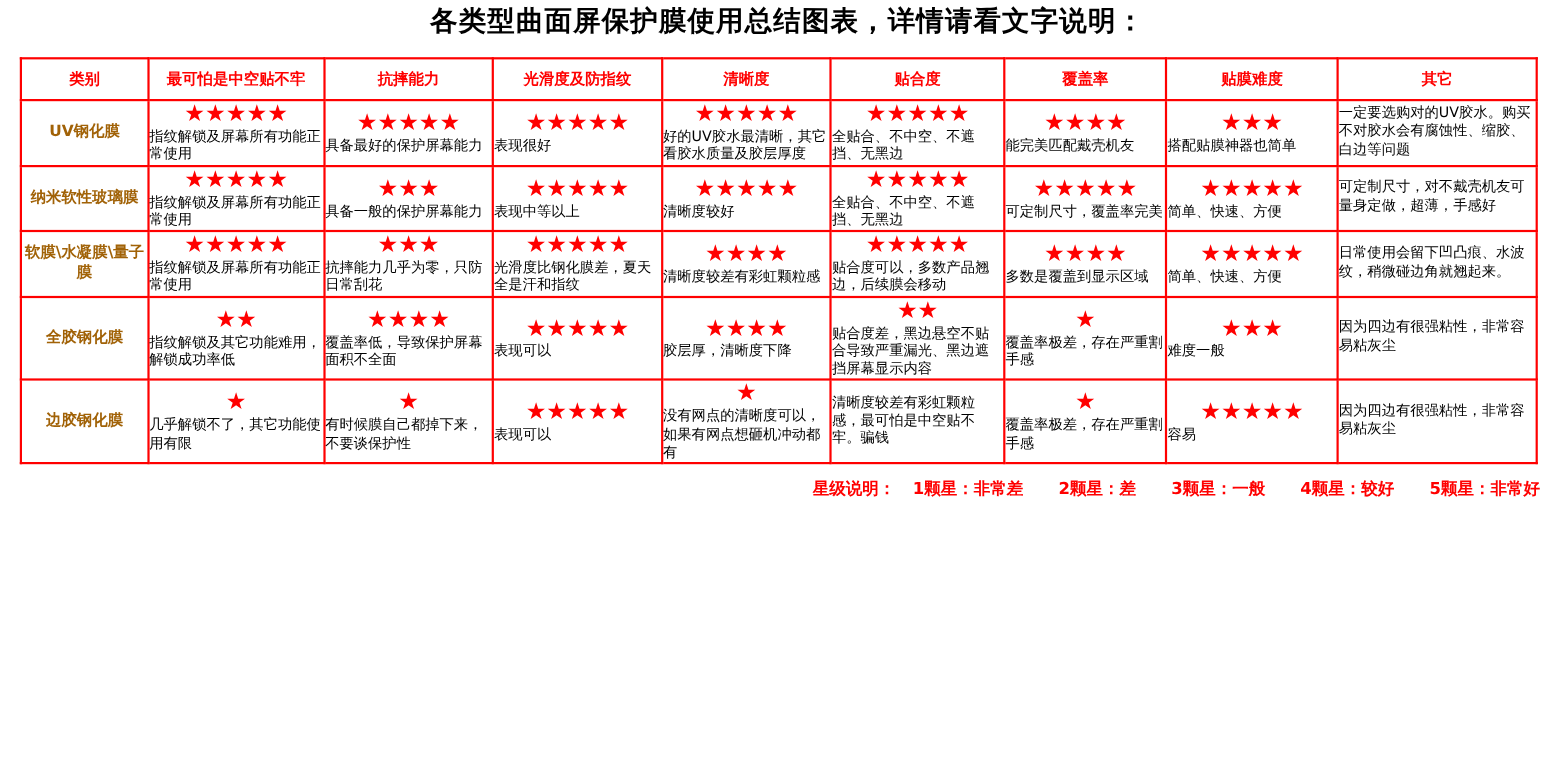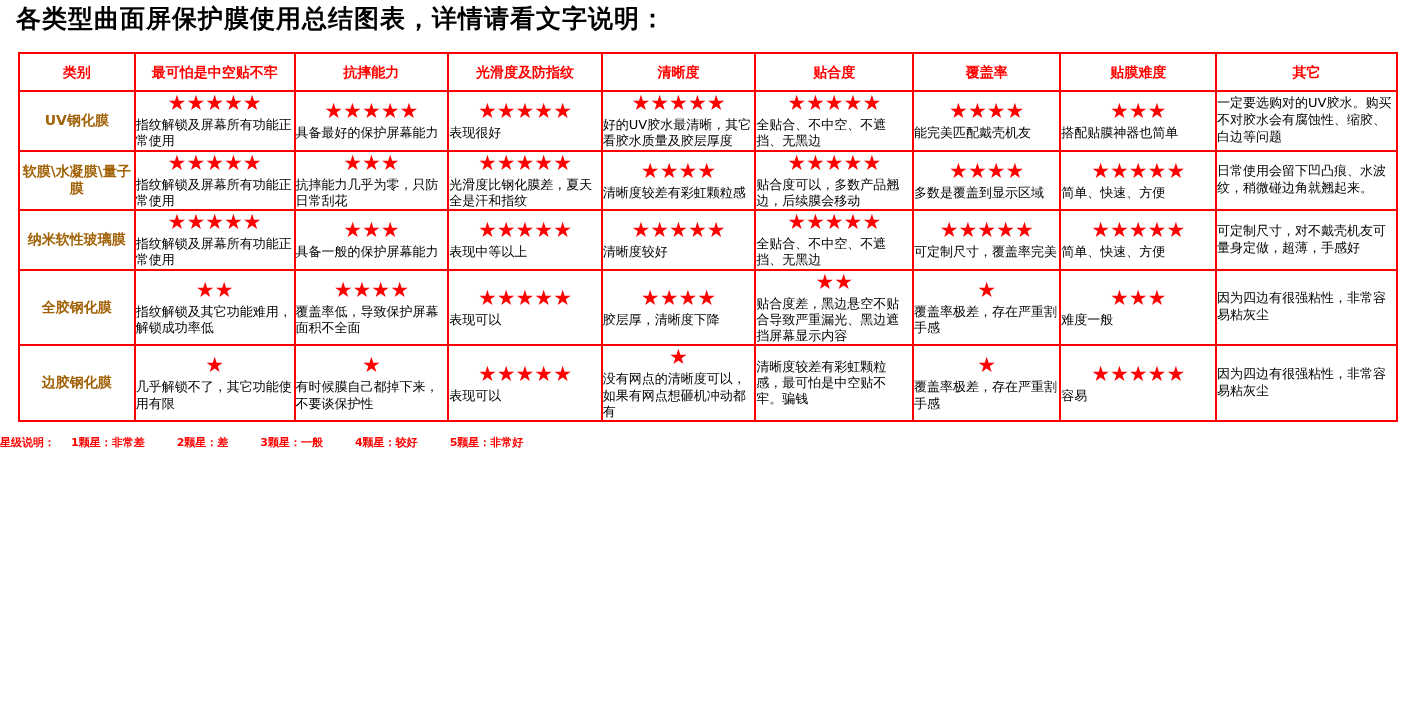--- a/index.html
+++ b/index.html
@@ -14,21 +14,21 @@
     color: #000;
     overflow: hidden;
   }
   .page {
     width: 1416px;
     height: 702px;
     position: relative;
     box-sizing: border-box;
   }
   .title {
-    text-align: left;
+    text-align: center;
     font-size: 25px;
     font-weight: bold;
     color: #000;
     letter-spacing: 1px;
     padding: 2px 0 4px 16px;
     font-family: "DejaVu Serif", "Liberation Serif", serif;
   }
   table.main {
     border-collapse: collapse;
     width: 1380px;
@@ -74,24 +74,24 @@
     line-height: 1.25;
     color: #000;
     text-align: left;
     word-break: break-all;
   }
   td.notes .desc {
     font-size: 13px;
     line-height: 1.3;
   }
   .legend {
-    text-align: left;
+    text-align: right;
     color: #ff0000;
     font-weight: bold;
-    font-size: 11px;
+    font-size: 15px;
     margin-top: 12px;
   }
   .legend span {
     margin: 0 16px;
     white-space: nowrap;
   }
   .empty-row td {
     height: 30px;
   }
 </style>
@@ -156,20 +156,54 @@
           </td>
           <td class="cell">
             <div class="stars">★★★</div>
             <div class="desc">搭配贴膜神器也简单</div>
           </td>
           <td class="cell notes">
             <div class="desc">一定要选购对的UV胶水。购买不对胶水会有腐蚀性、缩胶、白边等问题</div>
           </td>
         </tr>
         <tr>
+          <td class="rowlabel">纳米软性玻璃膜</td>
+          <td class="cell">
+            <div class="stars">★★★★★</div>
+            <div class="desc">指纹解锁及屏幕所有功能正常使用</div>
+          </td>
+          <td class="cell">
+            <div class="stars">★★★</div>
+            <div class="desc">具备一般的保护屏幕能力</div>
+          </td>
+          <td class="cell">
+            <div class="stars">★★★★★</div>
+            <div class="desc">表现中等以上</div>
+          </td>
+          <td class="cell">
+            <div class="stars">★★★★★</div>
+            <div class="desc">清晰度较好</div>
+          </td>
+          <td class="cell">
+            <div class="stars">★★★★★</div>
+            <div class="desc">全贴合、不中空、不遮挡、无黑边</div>
+          </td>
+          <td class="cell">
+            <div class="stars">★★★★★</div>
+            <div class="desc">可定制尺寸，覆盖率完美</div>
+          </td>
+          <td class="cell">
+            <div class="stars">★★★★★</div>
+            <div class="desc">简单、快速、方便</div>
+          </td>
+          <td class="cell notes">
+            <div class="desc">可定制尺寸，对不戴壳机友可量身定做，超薄，手感好</div>
+          </td>
+        </tr>
+        <tr>
           <td class="rowlabel">软膜\水凝膜\量子膜</td>
           <td class="cell">
             <div class="stars">★★★★★</div>
             <div class="desc">指纹解锁及屏幕所有功能正常使用</div>
           </td>
           <td class="cell">
             <div class="stars">★★★</div>
             <div class="desc">抗摔能力几乎为零，只防日常刮花</div>
           </td>
           <td class="cell">
@@ -190,54 +224,20 @@
           </td>
           <td class="cell">
             <div class="stars">★★★★★</div>
             <div class="desc">简单、快速、方便</div>
           </td>
           <td class="cell notes">
             <div class="desc">日常使用会留下凹凸痕、水波纹，稍微碰边角就翘起来。</div>
           </td>
         </tr>
         <tr>
-          <td class="rowlabel">纳米软性玻璃膜</td>
-          <td class="cell">
-            <div class="stars">★★★★★</div>
-            <div class="desc">指纹解锁及屏幕所有功能正常使用</div>
-          </td>
-          <td class="cell">
-            <div class="stars">★★★</div>
-            <div class="desc">具备一般的保护屏幕能力</div>
-          </td>
-          <td class="cell">
-            <div class="stars">★★★★★</div>
-            <div class="desc">表现中等以上</div>
-          </td>
-          <td class="cell">
-            <div class="stars">★★★★★</div>
-            <div class="desc">清晰度较好</div>
-          </td>
-          <td class="cell">
-            <div class="stars">★★★★★</div>
-            <div class="desc">全贴合、不中空、不遮挡、无黑边</div>
-          </td>
-          <td class="cell">
-            <div class="stars">★★★★★</div>
-            <div class="desc">可定制尺寸，覆盖率完美</div>
-          </td>
-          <td class="cell">
-            <div class="stars">★★★★★</div>
-            <div class="desc">简单、快速、方便</div>
-          </td>
-          <td class="cell notes">
-            <div class="desc">可定制尺寸，对不戴壳机友可量身定做，超薄，手感好</div>
-          </td>
-        </tr>
-        <tr>
           <td class="rowlabel">全胶钢化膜</td>
           <td class="cell">
             <div class="stars">★★</div>
             <div class="desc">指纹解锁及其它功能难用，解锁成功率低</div>
           </td>
           <td class="cell">
             <div class="stars">★★★★</div>
             <div class="desc">覆盖率低，导致保护屏幕面积不全面</div>
           </td>
           <td class="cell">

